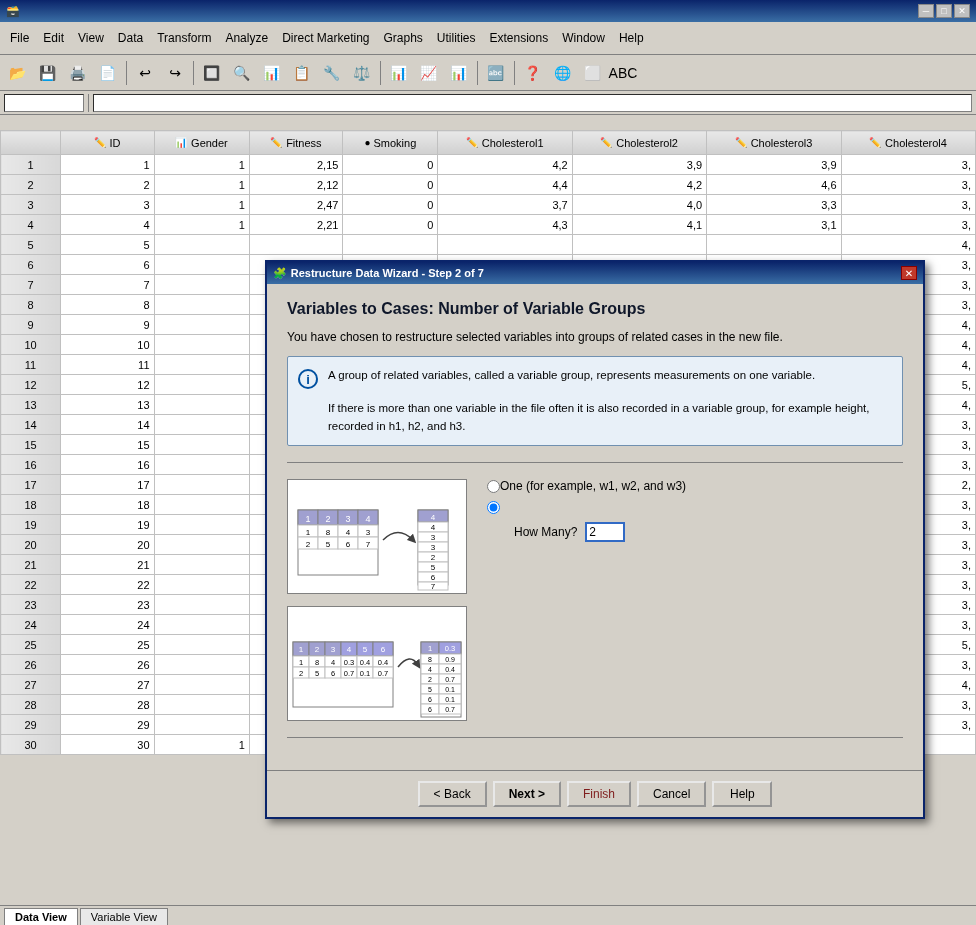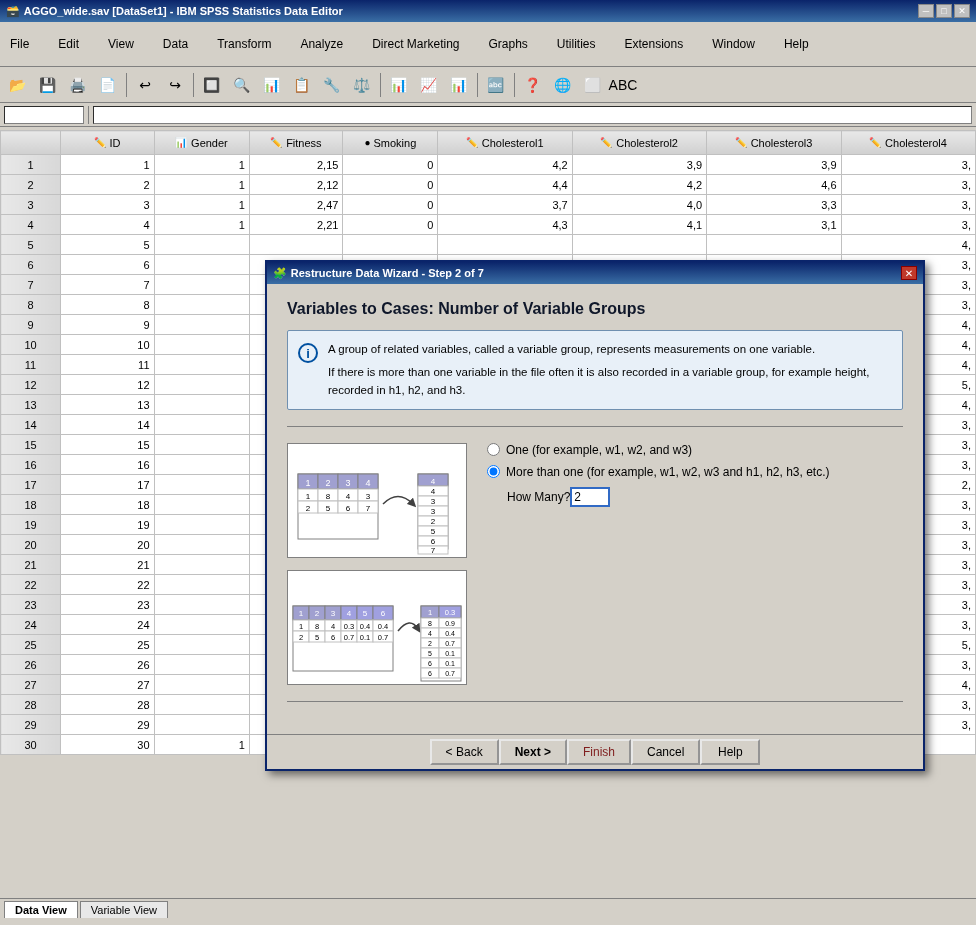--- a/index.html
+++ b/index.html
@@ -15,23 +15,23 @@
       justify-content: space-between;
       height: 22px;
     }
     .title-bar-left { display: flex; align-items: center; gap: 4px; font-size: 11px; font-weight: bold; }
     .title-bar-controls { display: flex; gap: 2px; }
     .title-bar-btn { width: 16px; height: 14px; background: #c0c0c0; border: 1px solid #888; font-size: 9px; display: flex; align-items: center; justify-content: center; cursor: pointer; }
 
     
     .menu-bar {
       background: #d4d0c8;
-      padding: 13px 4px;
+      padding: 7px 4px;
       display: flex;
-      gap: 17px;
+      gap: 2px;
       border-bottom: 1px solid #808080;
     }
     .menu-item { padding: 2px 6px; cursor: pointer; font-size: 12px; }
 
     
     .toolbar {
       background: #d4d0c8;
       padding: 2px 4px;
       display: flex;
       align-items: center;
@@ -177,31 +177,32 @@
       width: 180px; height: 115px;
       background: white;
       border: 1px solid #808080;
       position: relative;
       overflow: hidden;
     }
 
     
     .options-section { flex: 1; }
     .options-label { font-size: 12px; margin-bottom: 12px; }
-    .radio-option { display: flex; align-items: flex-start; gap: 6px; margin-bottom: 8px; font-size: 12px; }
+    .radio-option { display: flex; align-items: flex-end; gap: 0; margin-bottom: 8px; font-size: 12px; }
     .radio-option input[type=radio] { margin: 0; }
-    .how-many-row { display: flex; align-items: center; margin-left: 20px; font-size: 12px; }
+    .how-many-row { display: flex; align-items: center; gap: 8px; margin-left: 27px; font-size: 12px; }
     .how-many-row input { width: 40px; height: 20px; border: 2px solid #316ac5; padding: 0 2px; font-size: 12px; }
 
     
     .dialog-footer {
       border-top: 1px solid #808080;
-      padding: 4px 16px;
+      padding: 10px 16px;
       display: flex;
       justify-content: center;
+      gap: 6px;
     }
     .dialog-btn {
       padding: 4px 14px;
       background: #d4d0c8;
       border: 2px outset #e8e8e8;
       font-size: 12px;
       cursor: pointer;
       min-width: 60px;
     }
     .dialog-btn:disabled { color: #7f1d1d; cursor: default; }
@@ -209,21 +210,20 @@
 
     
     .diagram-svg { width: 180px; height: 115px; }
   </style>
 </head>
 <body>
 
 <div class="title-bar">
   <div class="title-bar-left">
     <span>🗃️</span>
-    <span>AGGO_wide.sav [DataSet1] - IBM SPSS Statistics Data Editor</span>
   </div>
   <div class="title-bar-controls">
     <div class="title-bar-btn">─</div>
     <div class="title-bar-btn">□</div>
     <div class="title-bar-btn">✕</div>
   </div>
 </div>
 
 <div class="menu-bar" id="menu-bar">
     <div class="menu-item">File</div>
@@ -633,43 +633,44 @@
           <td>0</td>
           <td>5,1</td>
           <td>4,3</td>
           <td>4,7</td>
           <td></td>
         </tr>
       </tbody>
     </table>
 </div>
 
-<div style="position:absolute; bottom:7px; left:0; right:0; height:20px; background:#d4d0c8; border-top:1px solid #808080; display:flex; align-items:flex-end; padding-left:4px;">
+<div style="position:absolute; bottom:0; left:0; right:0; height:20px; background:#d4d0c8; border-top:1px solid #808080; display:flex; align-items:flex-end; padding-left:4px;">
   <div class="sheet-tab active">Data View</div>
   <div class="sheet-tab">Variable View</div>
 </div>
 
 <div class="dialog-overlay">
   <div class="dialog">
 
     <div class="dialog-title-bar">
       <div class="dialog-title">
         <span>🧩</span>
         <span>Restructure Data Wizard - Step 2 of 7</span>
       </div>
       <div class="dialog-close-btn">✕</div>
     </div>
 
     <div class="dialog-body">
       <div class="dialog-heading">Variables to Cases: Number of Variable Groups</div>
+      <div class="dialog-desc">You have chosen to restructure selected variables into groups of related cases in the new file.</div>
 
       <div class="dialog-info-box">
         <div class="info-icon">i</div>
         <div class="info-text">
-          <div style="margin-bottom:6px;">A group of related variables, called a variable group, represents measurements on one variable.</div>
+          <div style="margin-bottom:16px;">A group of related variables, called a variable group, represents measurements on one variable.</div>
           <div>If there is more than one variable in the file often it is also recorded in a variable group, for example height, recorded in h1, h2, and h3.</div>
         </div>
       </div>
 
       <div class="dialog-separator"></div>
 
       <div class="diagram-options-row">
 
         <div class="diagram-section">
 
@@ -815,21 +816,20 @@
 
         <div class="options-section">
 
           <div class="radio-option">
             <input type="radio" name="var_groups" id="radio_one" style="">
             <label for="radio_one">One (for example, w1, w2, and w3)</label>
           </div>
 
           <div class="radio-option">
             <input type="radio" name="var_groups" id="radio_multi" checked="" style="">
-            <label for="radio_multi">More than one (for example, w1, w2, w3 and h1, h2, h3, etc.)</label>
           </div>
 
           <div class="how-many-row">
             <span>How Many?</span>
             <input type="text" style="width: 40px; height: 20px; border: 2px solid rgb(49, 106, 197); padding: 0px 2px; font-size: 12px;" value="2">
           </div>
         </div>
       </div>
 
       <div class="dialog-separator"></div>

